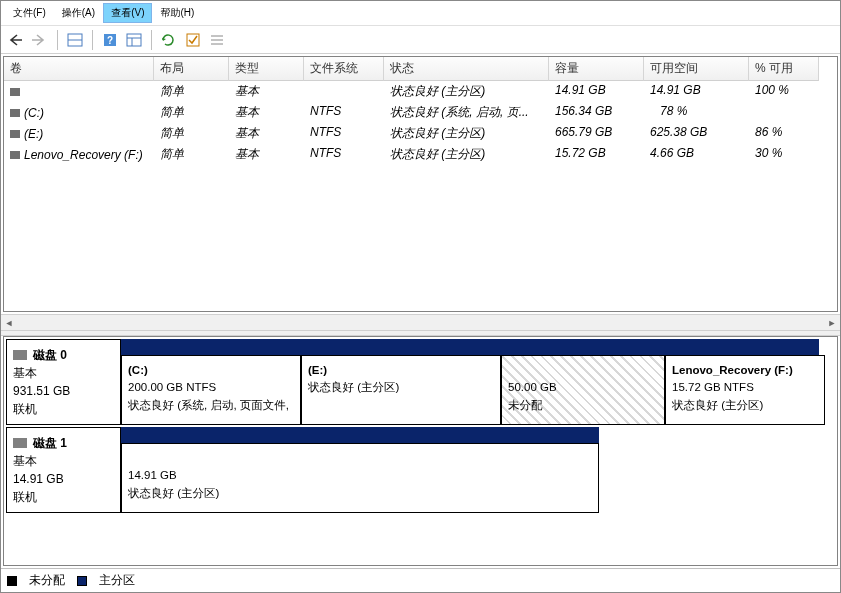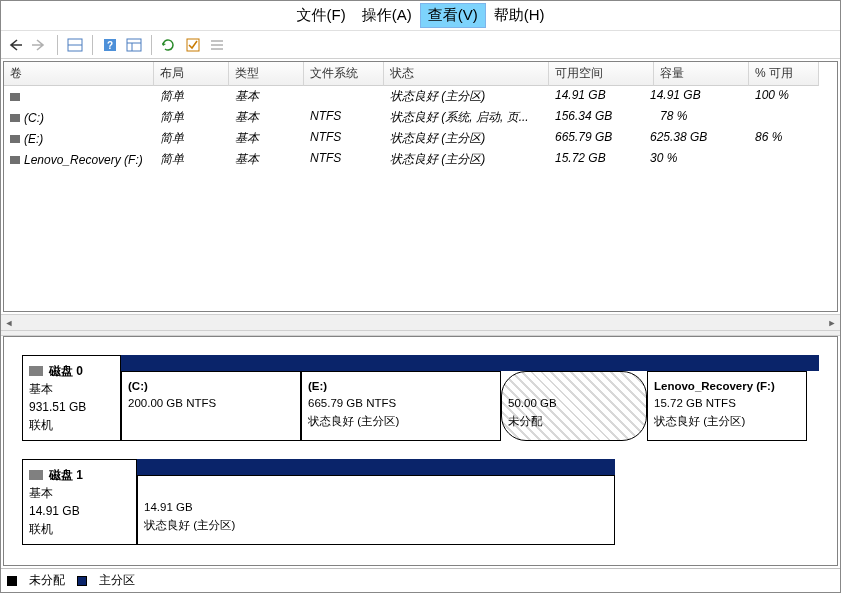--- a/index.html
+++ b/index.html
@@ -4,21 +4,21 @@
 <style>
 * { box-sizing: border-box; font-family: "Segoe UI", "Microsoft YaHei", sans-serif; }
 body { margin: 0; background: #fff; font-size: 12px; color: #000; }
 .window { width: 841px; height: 593px; border: 1px solid #888; background: #fff; display: flex; flex-direction: column; }
 .titlebar { display: flex; align-items: center; height: 30px; padding: 0 4px; }
 .titlebar .app-icon { width: 16px; height: 16px; margin: 0 6px; display: inline-flex; align-items: center; }
 .titlebar .title { flex: 1; font-size: 12px; }
 .titlebar .wbtns { display: flex; }
 .titlebar .wbtn { width: 44px; height: 30px; display: flex; align-items: center; justify-content: center; font-family: Arial; font-size: 13px; }
 .titlebar .wbtn.close { font-size: 16px; }
-.menubar { display: flex; padding: 2px 4px; border-bottom: 1px solid #e0e0e0; font-size: 15px; justify-content: center; }
+.menubar { display: flex; padding: 2px 4px; border-bottom: 1px solid #e0e0e0; font-size: 10px; }
 .menubar .mi { padding: 3px 8px; }
 .menubar .mi.active { border: 1px solid #7eb4ea; background: #7dd3fc; padding: 2px 7px; }
 .toolbar { display: flex; align-items: center; height: 28px; padding: 2px 4px; border-bottom: 1px solid #d0d0d0; gap: 2px; }
 .toolbar .sep { width: 1px; height: 20px; background: #c0c0c0; margin: 0 4px; }
 .toolbar .tbtn { width: 22px; height: 22px; display: flex; align-items: center; justify-content: center; }
 
 .pane-top { flex: 1; overflow: hidden; display: flex; flex-direction: column; }
 .grid { border: 1px solid #828282; margin: 2px; }
 .grid-head { display: flex; background: #fff; }
 .grid-head .gh {
@@ -35,21 +35,21 @@
 .gc.vol { display: flex; align-items: center; gap: 4px; }
 .vol-icon { width: 10px; height: 8px; background: #6f6f6f; display: inline-block; }
 
 .scroll-h { height: 16px; background: #f0f0f0; border-top: 1px solid #d0d0d0; position: relative; }
 .scroll-h .arrL, .scroll-h .arrR { position: absolute; top: 0; width: 16px; height: 16px; display: flex; align-items: center; justify-content: center; font-size: 9px; color: #666; }
 .scroll-h .arrL { left: 0; } .scroll-h .arrR { right: 0; }
 
 .splitter { height: 6px; background: #f0f0f0; border-top: 1px solid #d0d0d0; border-bottom: 1px solid #d0d0d0; cursor: ns-resize; }
 
 .pane-bottom { height: 230px; overflow: auto; border: 1px solid #828282; margin: 0 2px 2px 2px; }
-.disk-row { display: flex; margin: 18px; }
+.disk-row { display: flex; margin: 2px; }
 .disk-info { width: 115px; border: 1px solid #000; padding: 6px; font-size: 12px; line-height: 1.5; }
 .disk-info .diskname { font-weight: bold; display: flex; align-items: center; gap: 6px; }
 .disk-info .dicon { width: 14px; height: 10px; background: #808080; display: inline-block; }
 .disk-layout { flex: 1; display: flex; flex-direction: column; }
 .disk-stripe { height: 16px; background: #0a246a; }
 .disk-parts { flex: 1; display: flex; }
 .part { border: 1px solid #000; padding: 6px; font-size: 11.5px; line-height: 1.5; overflow: hidden; }
 .part .pname { font-weight: bold; }
 .part.unalloc {
   background-image: repeating-linear-gradient(45deg,#fff 0 5px,#d8d8d8 5px 7px);
@@ -130,22 +130,22 @@
   </div>
 
   <div class="pane-top">
     <div class="grid" style="flex:1;display:flex;flex-direction:column">
       <div class="grid-head">
         <div class="gh c0">卷</div>
         <div class="gh c1">布局</div>
         <div class="gh c2">类型</div>
         <div class="gh c3">文件系统</div>
         <div class="gh c4">状态</div>
+        <div class="gh c5">容量</div>
         <div class="gh c6">可用空间</div>
-        <div class="gh c5">容量</div>
         <div class="gh c7">% 可用</div>
       </div>
       <div class="grid-body" id="vol-body">
           <div class="grid-row">
             <div class="gc c0 vol">
               <span class="vol-icon"></span>
               <span></span>
             </div>
             <div class="gc c1">简单</div>
             <div class="gc c2">基本</div>
@@ -183,20 +183,21 @@
           <div class="grid-row">
             <div class="gc c0 vol">
               <span class="vol-icon"></span>
               <span>Lenovo_Recovery (F:)</span>
             </div>
             <div class="gc c1">简单</div>
             <div class="gc c2">基本</div>
             <div class="gc c3">NTFS</div>
             <div class="gc c4">状态良好 (主分区)</div>
             <div class="gc c5">15.72 GB</div>
+            <div class="gc c6">4.66 GB</div>
             <div class="gc c7">30 %</div>
           </div>
         </div>
     </div>
     <div class="scroll-h">
       <div class="arrL">◄</div>
       <div class="arrR">►</div>
     </div>
   </div>
 
@@ -212,27 +213,27 @@
           <div>基本</div>
           <div>931.51 GB</div>
           <div>联机</div>
         </div>
         <div class="disk-layout">
           <div class="disk-stripe" style="width: 698px;"></div>
           <div class="disk-parts">
             <div class="part" style="width: 180px;">
               <div class="pname">(C:)</div>
               <div>200.00 GB NTFS</div>
+              <div>状态良好 (系统, 启动, 页面文件, </div>
             </div>
             <div class="part" style="width: 200px;">
               <div class="pname">(E:)</div>
-              <div>665.79 GB NTFS</div>
               <div>状态良好 (主分区)</div>
             </div>
-            <div class="part unalloc" style="width: 146px; border-radius: 25px;">
+            <div class="part unalloc" style="width: 164px;">
               <div>&nbsp;</div>
               <div>50.00 GB</div>
               <div>未分配</div>
             </div>
             <div class="part" style="width: 160px;">
               <div class="pname">Lenovo_Recovery  (F:)</div>
               <div>15.72 GB NTFS</div>
               <div>状态良好 (主分区)</div>
             </div>
           </div>

